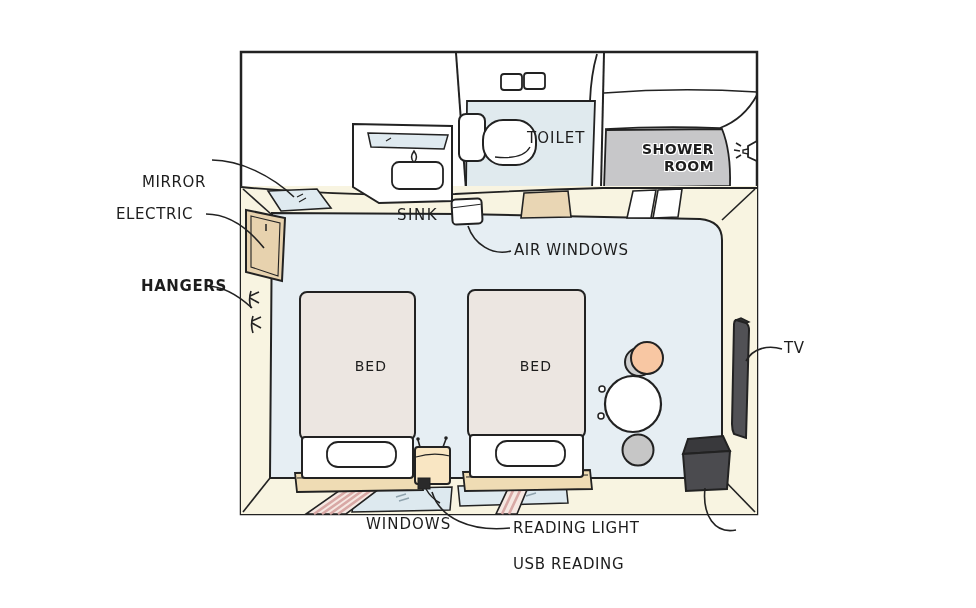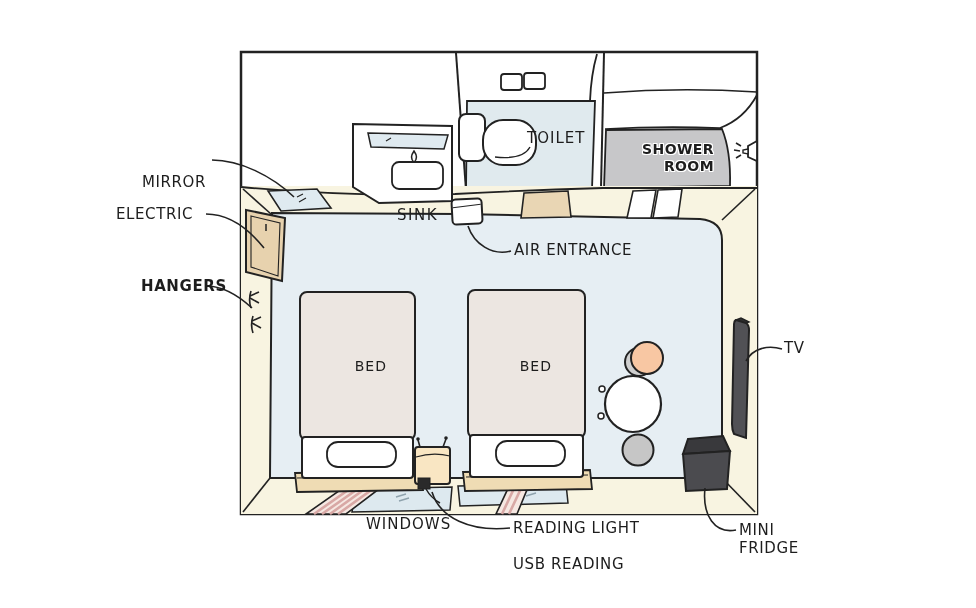--- a/index.html
+++ b/index.html
@@ -183,22 +183,21 @@
     <path d="M510,528 C470,532 440,518 432,492"></path>
   </g>
 </svg>
 
   <div class="lbl" style="left:142px;top:144px;margin-top:29px;">MIRROR</div>
   <div class="lbl" style="left:116px;top:205px;">ELECTRIC</div>
   <div class="lbl" style="left:141px;top:277px;font-weight:bold;">HANGERS</div>
   <div class="lbl" style="left:397px;top:206px;letter-spacing:1.5px;">SINK</div>
   <div class="lbl" style="left:508px;top:129px;letter-spacing:1px;margin-left:19px;">TOILET</div>
   <div class="lbl outlined center wrap" style="left:614px;top:141px;width:100px;">SHOWER ROOM</div>
-  <div class="lbl" style="left:514px;top:241px;">AIR ENTRANCE</div>
+  <div class="lbl" style="left:514px;top:241px;">AIR WINDOWS</div>
   <div class="lbl sm center" style="left:327px;top:358px;width:60px;">BED</div>
   <div class="lbl sm center" style="left:492px;top:358px;width:60px;">BED</div>
   <div class="lbl" style="left:784px;top:339px;">TV</div>
   <div class="lbl" style="left:366px;top:515px;letter-spacing:1px;">WINDOWS</div>
   <div class="lbl" style="left:513px;top:519px;">READING LIGHT</div>
   <div class="lbl" style="left:513px;top:555px;">USB READING</div>
-  <div class="lbl wrap" style="left:739px;top:521px;width:66px;">MINI FRIDGE</div>
 
 </div>
 
 </body></html>

